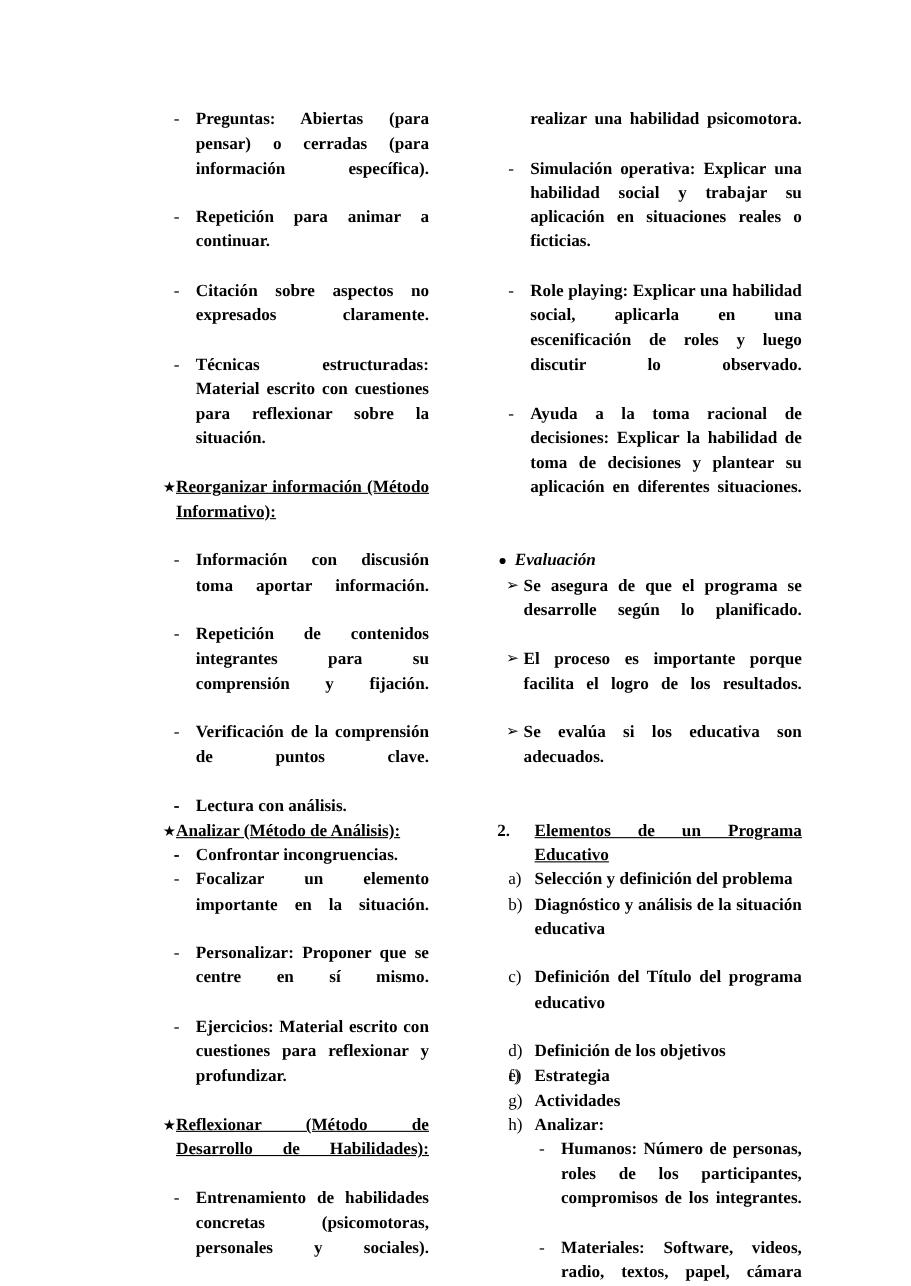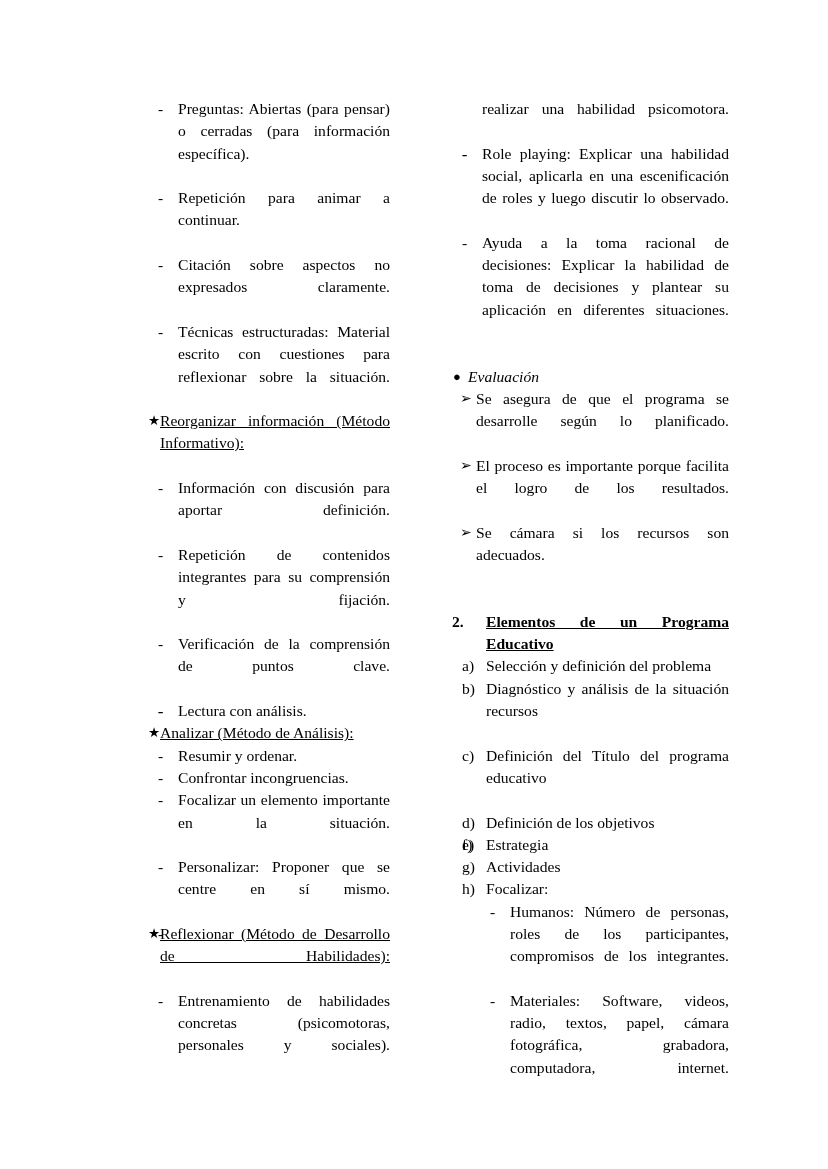--- a/index.html
+++ b/index.html
@@ -40,20 +40,21 @@
     left: 0;
     top: 0;
     text-align: left;
     white-space: pre;
     line-height: 22.3px;
   }
   .row > .tx {
     display: block;
     text-align: justify;
     text-justify: inter-word;
+    font-weight: bold;
   }
   .row > .tx::after {
     content: "";
     display: inline-block;
     width: 100%;
     height: 0;
   }
   .row.last > .tx::after { display: none; }
 
   
@@ -118,21 +119,21 @@
       <span class="tx">Técnicas estructuradas: Material escrito con cuestiones para reflexionar sobre la situación.</span>
     </div>
 
     <div class="row star">
       <span class="mk">★</span>
       <span class="tx">Reorganizar información (Método Informativo):</span>
     </div>
 
     <div class="row dash">
       <span class="mk">-</span>
-      <span class="tx">Información con discusión para aportar definición.</span>
+      <span class="tx">Información con discusión toma aportar información.</span>
     </div>
 
     <div class="row dash">
       <span class="mk">-</span>
       <span class="tx">Repetición de contenidos integrantes para su comprensión y fijación.</span>
     </div>
 
     <div class="row dash">
       <span class="mk">-</span>
       <span class="tx">Verificación de la comprensión de puntos clave.</span>
@@ -147,40 +148,40 @@
       <span class="tx">Lectura con análisis.</span>
     </div>
 
     <div class="row star last">
       <span class="mk">★</span>
       <span class="tx">Analizar (Método de Análisis):</span>
     </div>
 
     <div class="row dash last">
       <span class="mk">-</span>
-      <span class="tx">Resumir y ordenar.</span>
     </div>
 
     <div class="row dash last">
       <span class="mk">-</span>
       <span class="tx">Confrontar incongruencias.</span>
     </div>
 
     <div class="row dash">
       <span class="mk">-</span>
       <span class="tx">Focalizar un elemento importante en la situación.</span>
     </div>
 
     <div class="row dash">
       <span class="mk">-</span>
       <span class="tx">Personalizar: Proponer que se centre en sí mismo.</span>
     </div>
 
     <div class="row dash">
       <span class="mk">-</span>
+      <span class="tx">Ejercicios: Material escrito con cuestiones para reflexionar y profundizar.</span>
     </div>
 
     <div class="row star">
       <span class="mk">★</span>
       <span class="tx">Reflexionar (Método de Desarrollo de Habilidades):</span>
     </div>
 
     <div class="row dash">
       <span class="mk">-</span>
       <span class="tx">Entrenamiento de habilidades concretas (psicomotoras, personales y sociales).</span>
@@ -189,20 +190,21 @@
   </div>
 
   <div class="col col-right">
 
     <div class="row" style="padding-left:30px;">
       <span class="tx">realizar una habilidad psicomotora.</span>
     </div>
 
     <div class="row dash">
       <span class="mk">-</span>
+      <span class="tx">Simulación operativa: Explicar una habilidad social y trabajar su aplicación en situaciones reales o ficticias.</span>
     </div>
 
     <div class="row dash">
       <span class="mk">-</span>
       <span class="tx">Role playing: Explicar una habilidad social, aplicarla en una escenificación de roles y luego discutir lo observado.</span>
     </div>
 
     <div class="row dash">
       <span class="mk">-</span>
       <span class="tx">Ayuda a la toma racional de decisiones: Explicar la habilidad de toma de decisiones y plantear su aplicación en diferentes situaciones.</span>
@@ -220,38 +222,38 @@
       <span class="tx">Se asegura de que el programa se desarrolle según lo planificado.</span>
     </div>
 
     <div class="row arrow">
       <span class="mk">➢</span>
       <span class="tx">El proceso es importante porque facilita el logro de los resultados.</span>
     </div>
 
     <div class="row arrow">
       <span class="mk">➢</span>
-      <span class="tx">Se cámara si los recursos son adecuados.</span>
+      <span class="tx">Se evalúa si los educativa son adecuados.</span>
     </div>
 
     <div class="gap"></div>
 
     <div class="row numhead">
       <span class="mk">2.</span>
       <span class="tx">Elementos de un Programa Educativo</span>
     </div>
 
     <div class="row letter last">
       <span class="mk">a)</span>
       <span class="tx">Selección y definición del problema</span>
     </div>
 
     <div class="row letter">
       <span class="mk">b)</span>
-      <span class="tx">Diagnóstico y análisis de la situación recursos</span>
+      <span class="tx">Diagnóstico y análisis de la situación educativa</span>
     </div>
 
     <div class="row letter">
       <span class="mk">c)</span>
       <span class="tx">Definición del Título del programa educativo</span>
     </div>
 
     <div class="row letter last">
       <span class="mk">d)</span>
       <span class="tx">Definición de los objetivos</span>
@@ -266,21 +268,21 @@
       <span class="tx">Estrategia</span>
     </div>
 
     <div class="row letter last">
       <span class="mk">g)</span>
       <span class="tx">Actividades</span>
     </div>
 
     <div class="row letter last">
       <span class="mk">h)</span>
-      <span class="tx">Focalizar:</span>
+      <span class="tx">Analizar:</span>
     </div>
 
     <div class="row subdash">
       <span class="mk">-</span>
       <span class="tx">Humanos: Número de personas, roles de los participantes, compromisos de los integrantes.</span>
     </div>
 
     <div class="row subdash">
       <span class="mk">-</span>
       <span class="tx">Materiales: Software, videos, radio, textos, papel, cámara fotográfica, grabadora, computadora, internet.</span>

